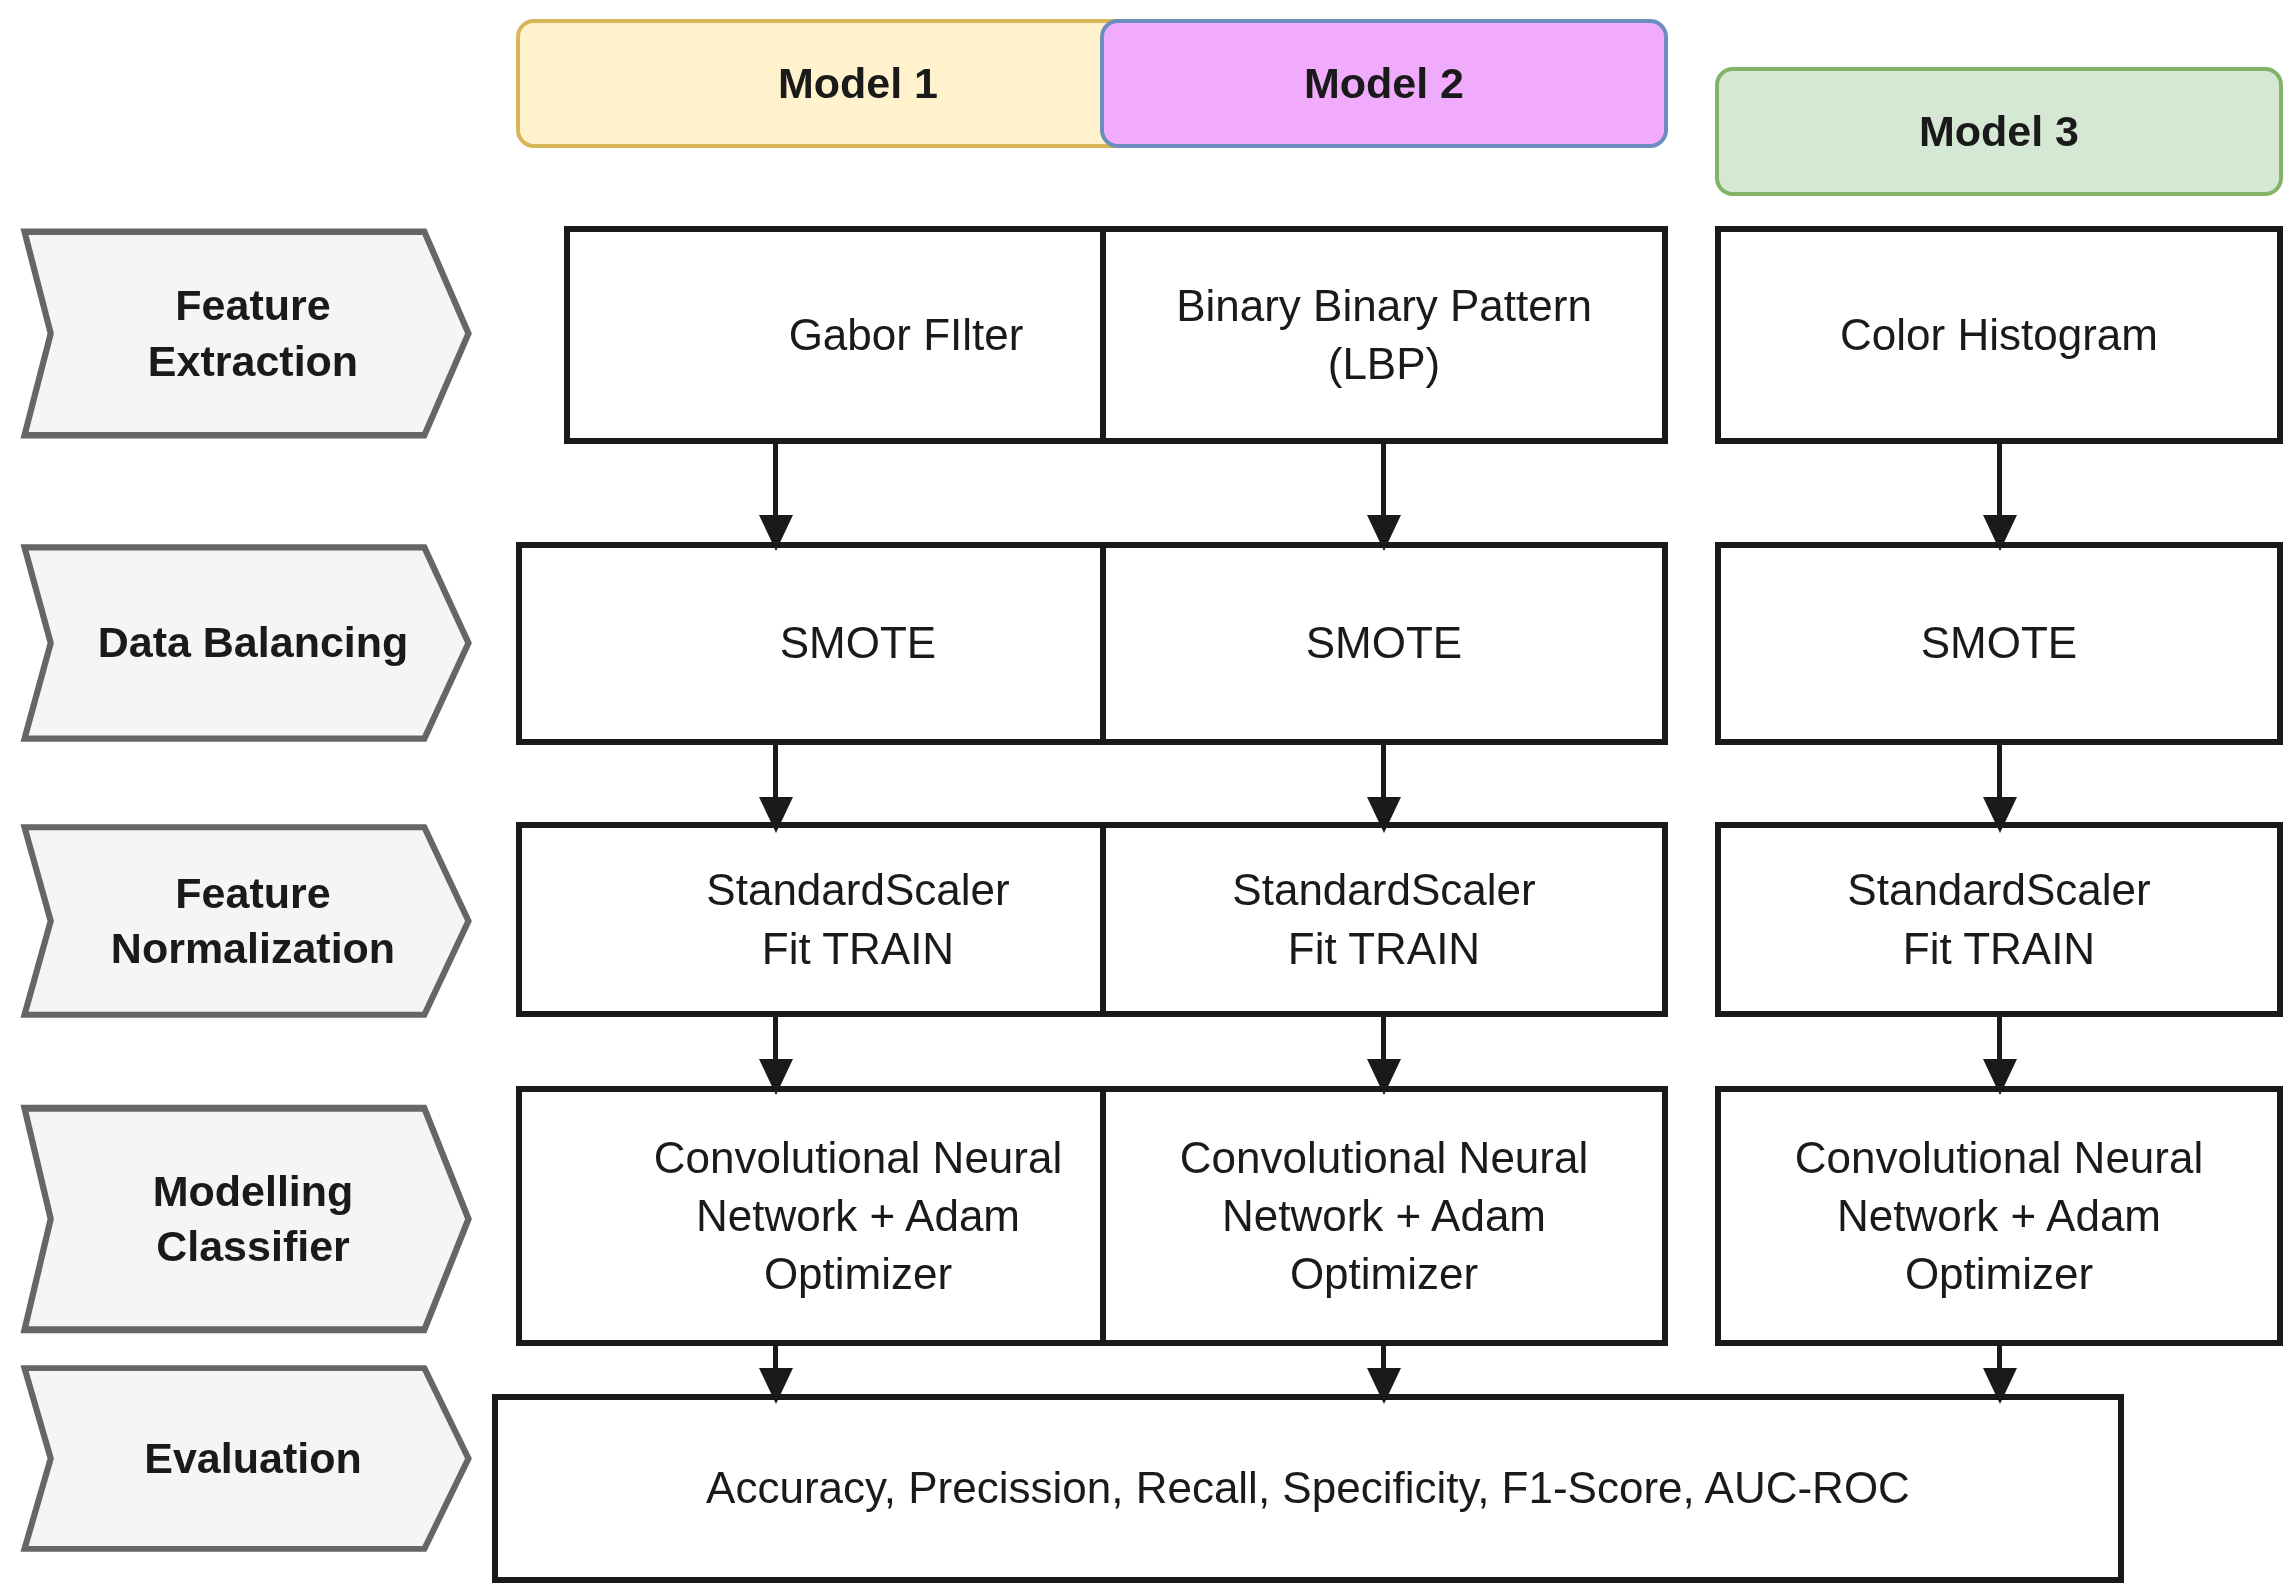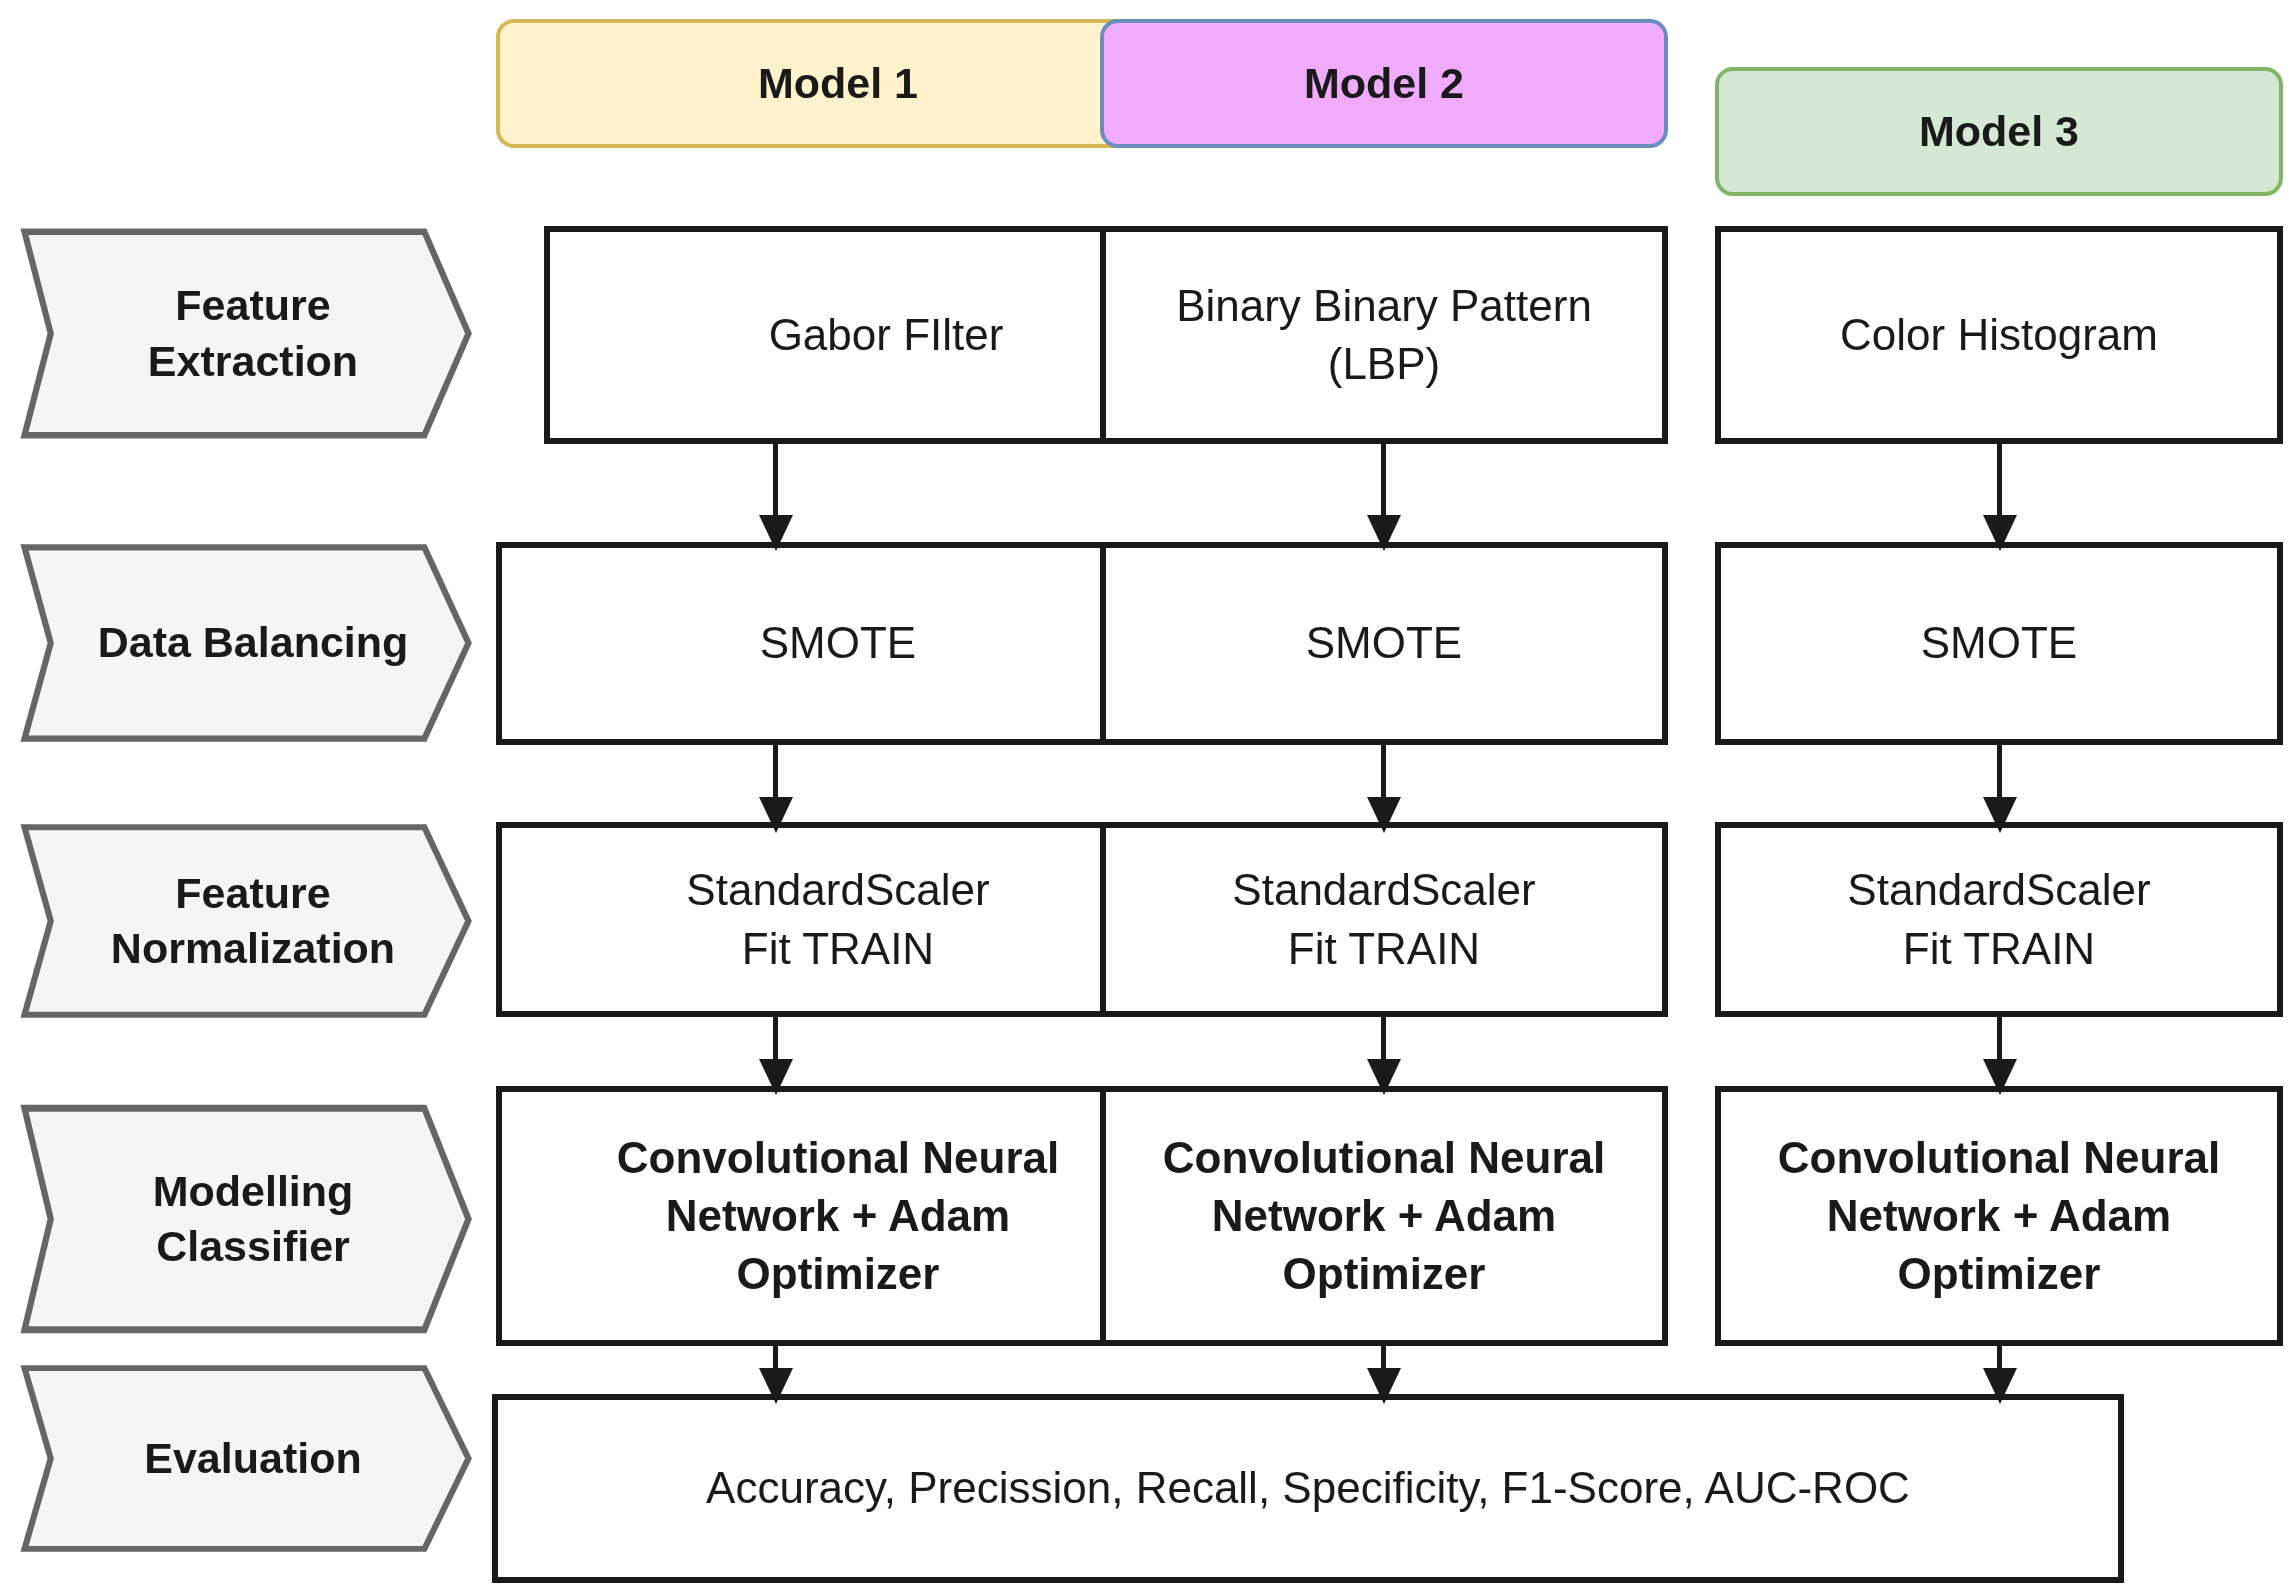--- a/index.html
+++ b/index.html
@@ -5,27 +5,27 @@
   html,body{margin:0;padding:0;background:#ffffff;}
   .canvas{
     position:relative;
     width:2295px;
     height:1593px;
     background:#ffffff;
     font-family:"Liberation Sans", sans-serif;
     overflow:hidden;
   }
   
-  .c1{left:496px;width:684px;}
+  .c1{left:516px;width:684px;}
   .c2{left:1100px;width:568px;}
   .c3{left:1715px;width:568px;}
   .r1{top:226px;height:218px;}
   .r2{top:542px;height:203px;}
   .r3{top:822px;height:195px;}
-  .r4{top:1086px;height:260px;font-weight:bold;}
+  .r4{top:1086px;height:260px;}
   .r5{top:1394px;height:189px;}
   
   .hdr{
     position:absolute;top:19.3px;height:129px;
     box-sizing:border-box;border:4.1px solid #000;border-radius:18px;
     display:flex;align-items:center;justify-content:center;
     font-size:43px;font-weight:bold;color:#1a1a1a;
     z-index:2;
   }
   

